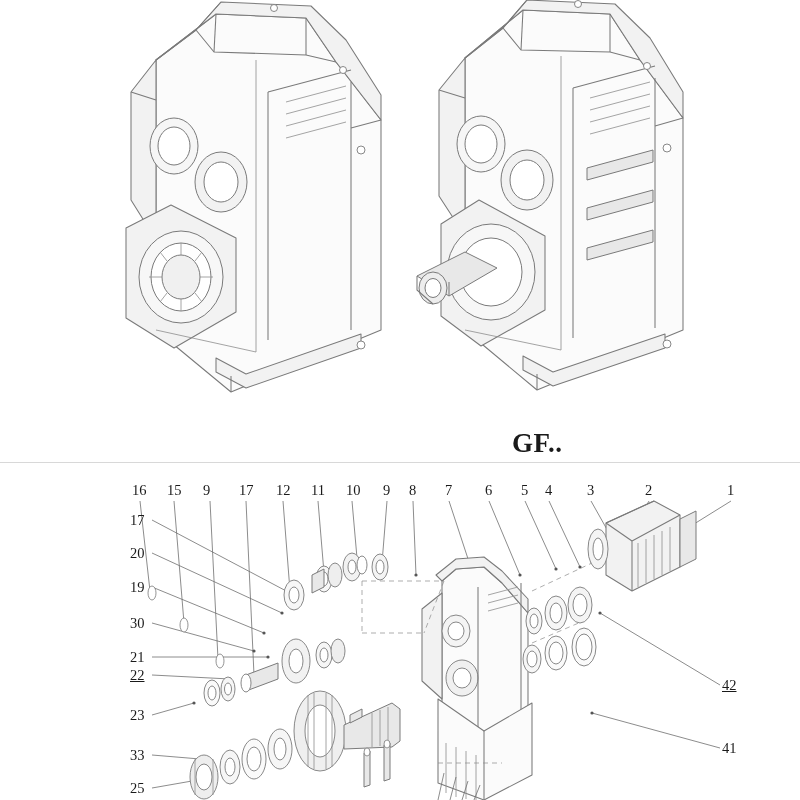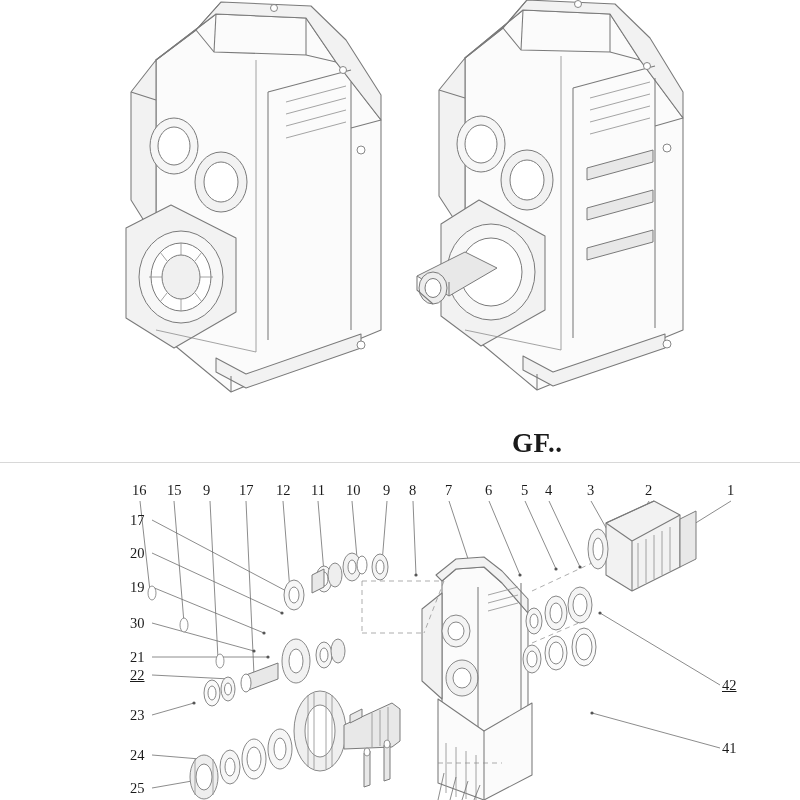--- a/index.html
+++ b/index.html
@@ -452,20 +452,20 @@
     <div class="callout" style="left:613px; top:20px;">2</div>
     <div class="callout" style="left:695px; top:20px;">1</div>
 
     <div class="callout" style="left:98px; top:50px;">17</div>
     <div class="callout" style="left:98px; top:83px;">20</div>
     <div class="callout" style="left:98px; top:117px;">19</div>
     <div class="callout" style="left:98px; top:153px;">30</div>
     <div class="callout" style="left:98px; top:187px;">21</div>
     <div class="callout" style="left:98px; top:205px;text-decoration:underline;">22</div>
     <div class="callout" style="left:98px; top:245px;">23</div>
-    <div class="callout" style="left:98px; top:285px;">24</div>
+    <div class="callout" style="left:98px; top:285px;">33</div>
     <div class="callout" style="left:98px; top:318px;">25</div>
 
     <div class="callout" style="left:690px; top:215px;text-decoration:underline;">42</div>
     <div class="callout" style="left:690px; top:278px;">41</div>
   </div>
 
 </div>
 
 </body></html>

